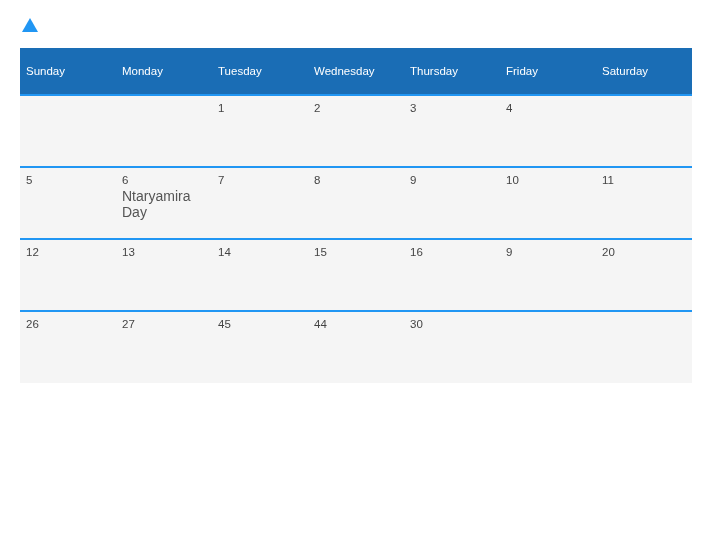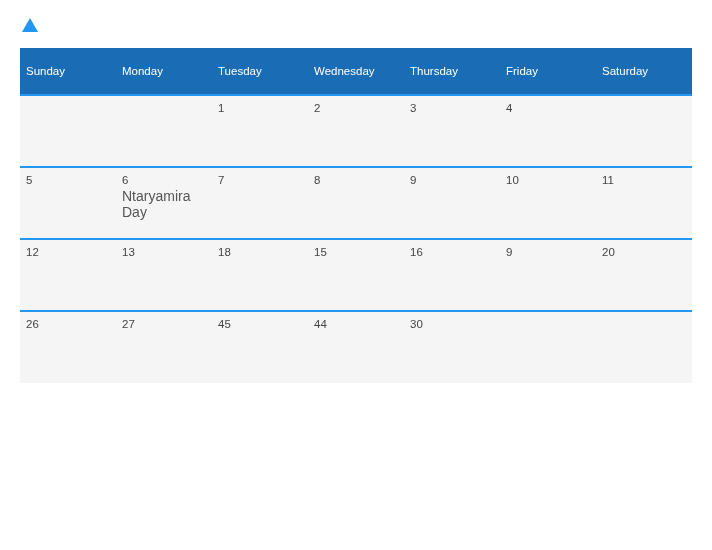--- a/index.html
+++ b/index.html
@@ -186,21 +186,21 @@
           </td>
         </tr>
         <tr>
           <td>
             <span class="day-num">12</span>
           </td>
           <td>
             <span class="day-num">13</span>
           </td>
           <td>
-            <span class="day-num">18</span>
+            <span class="day-num">14</span>
           </td>
           <td>
             <span class="day-num">15</span>
           </td>
           <td>
             <span class="day-num">16</span>
           </td>
           <td>
             <span class="day-num">9</span>
           </td>

